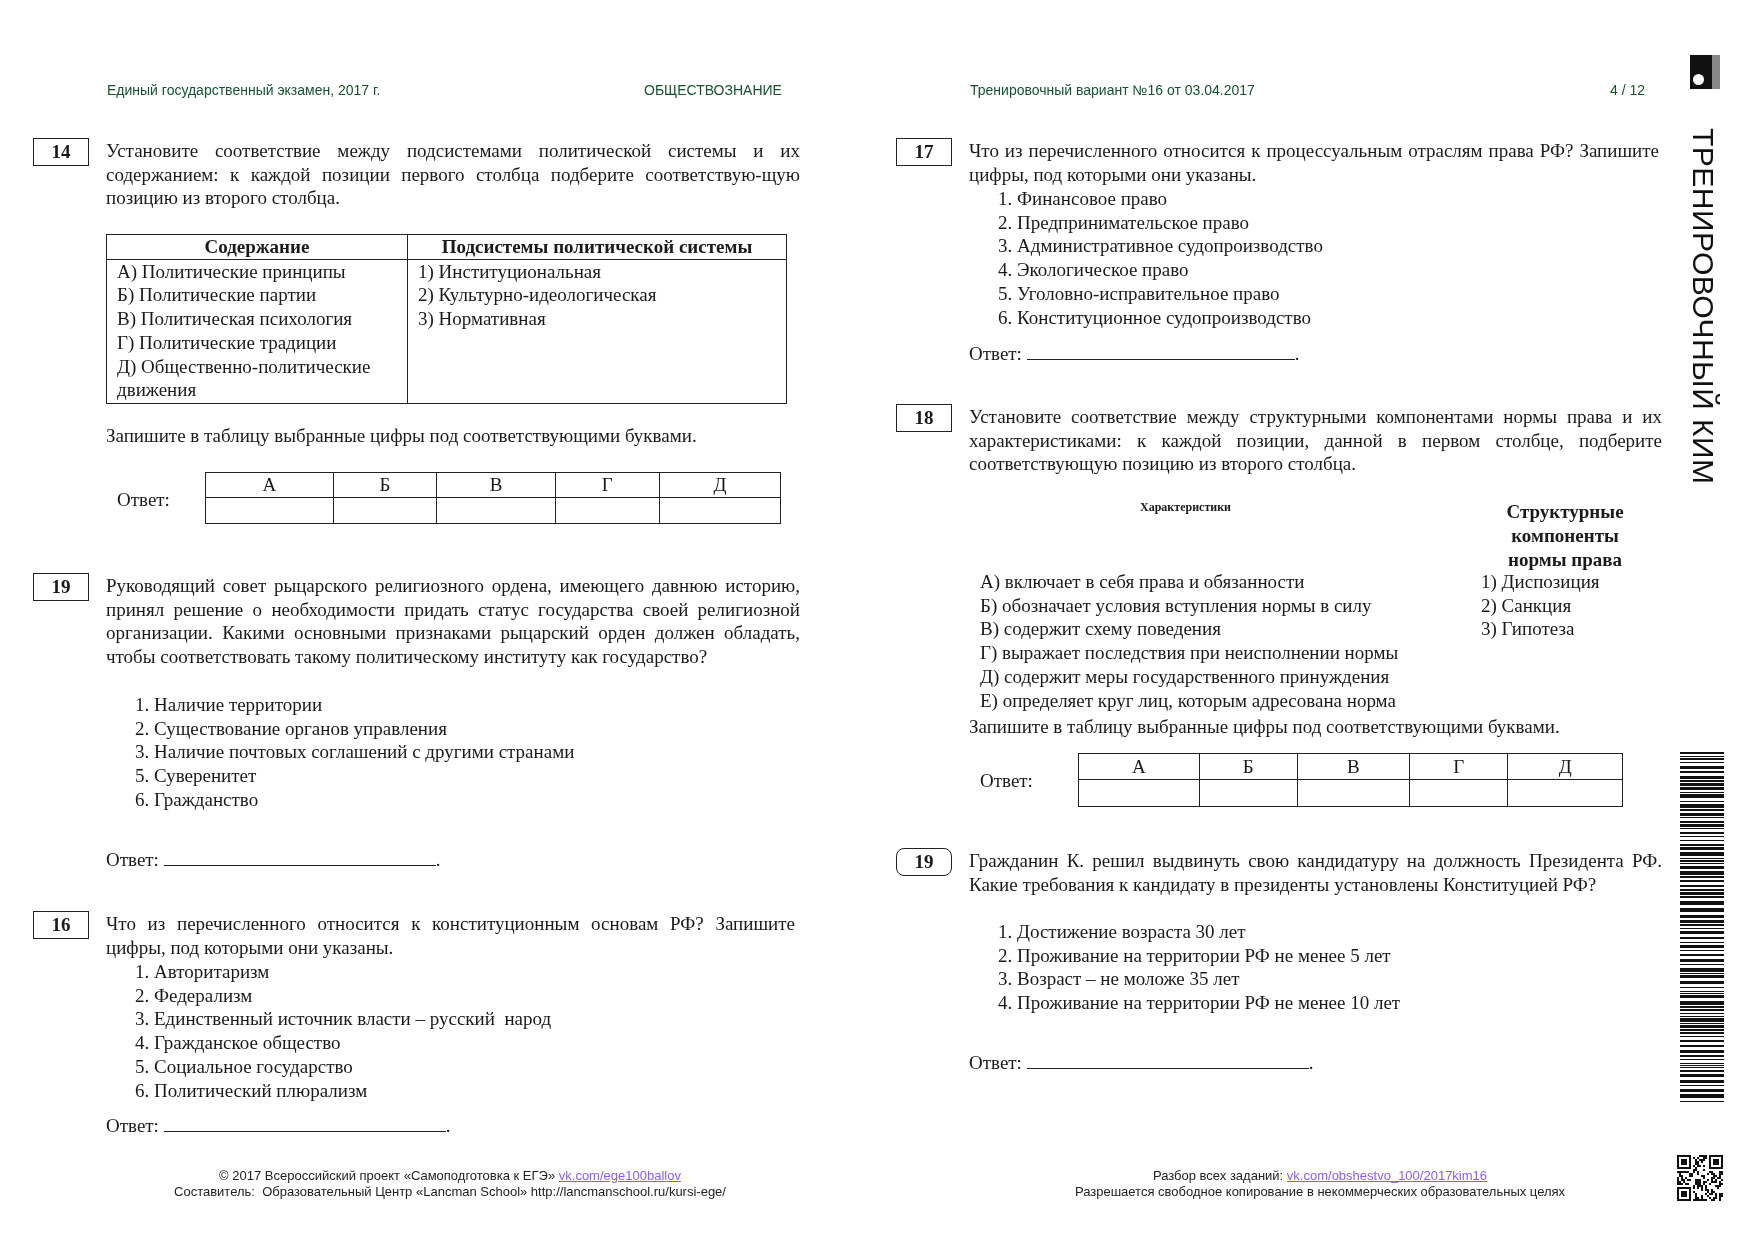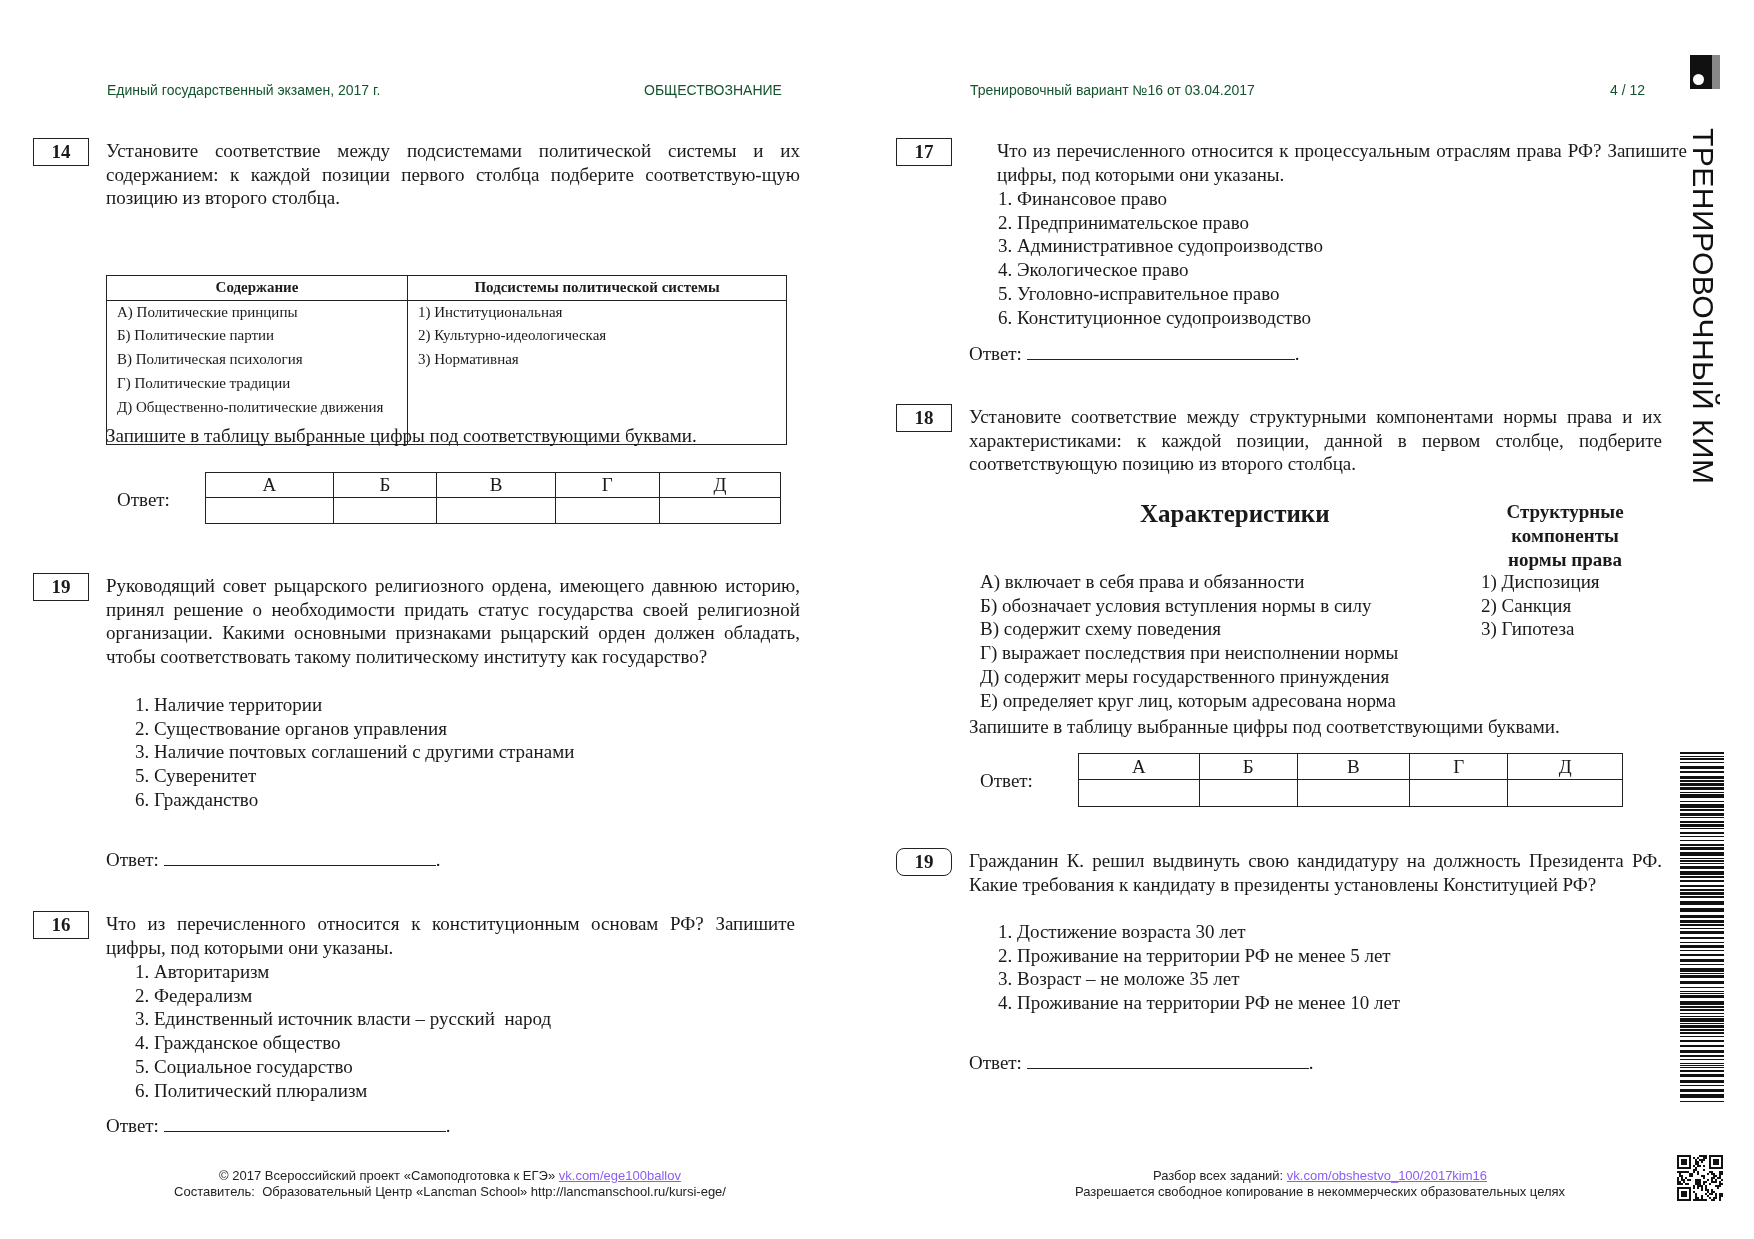--- a/index.html
+++ b/index.html
@@ -7,21 +7,21 @@
          font-family: "Liberation Serif", serif; }
   .abs { position: absolute; }
   .hdr { font-family: "Liberation Sans", sans-serif; font-size: 14px; top: 82px; color: #14532d; }
   .qnum { position: absolute; width: 54px; height: 26px; border: 1.5px solid #222; font-weight: bold;
           font-size: 19px; text-align: center; line-height: 26px; box-sizing: content-box; }
   .qtext { position: absolute; font-size: 19px; line-height: 23.7px; text-align: justify; }
   .list { position: absolute; font-size: 19px; line-height: 23.7px; }
   .list div { white-space: nowrap; }
   .ans { position: absolute; font-size: 19px; white-space: nowrap; }
   .ans .line { display: inline-block; border-bottom: 1px solid #222; height: 18px; vertical-align: baseline; }
-  table.t14 { position: absolute; border-collapse: collapse; font-size: 15px; line-height: 23.7px; margin-top: 41px; }
+  table.t14 { position: absolute; border-collapse: collapse; font-size: 19px; line-height: 23.7px; }
   table.t14 th { border: 1.5px solid #222; font-weight: bold; padding: 0 6px; text-align: center; }
   table.t14 td { border: 1.5px solid #222; vertical-align: top; padding: 0 10px; }
   table.grid { position: absolute; border-collapse: collapse; font-size: 19px; }
   table.grid td { border: 1.3px solid #222; text-align: center; padding: 0; }
   .foot { position: absolute; font-family: "Liberation Sans", sans-serif; font-size: 13px; text-align: center; line-height: 16px; color: #222; }
   .foot a { color: #8b5cf6; text-decoration: underline; }
   .vert { position: absolute; font-family: "Liberation Sans", sans-serif; font-size: 30px; letter-spacing: 0.5px;
           writing-mode: vertical-rl; color: #111; }
 </style>
 </head>
@@ -111,38 +111,38 @@
   <div>4. Гражданское общество</div>
   <div>5. Социальное государство</div>
   <div>6. Политический плюрализм</div>
 </div>
 <div class="ans" style="left:106px;top:1113px;">
   <span>Ответ:</span>
   <span class="line" style="width:282px;"></span><span>.</span>
 </div>
 
 <div class="qnum" style="left:896px;top:138px;">17</div>
-<div class="qtext" style="left:969px;top:139px;width:690px;margin-left:28px;">Что из перечисленного относится к процессуальным отраслям права РФ? Запишите цифры, под которыми они указаны.</div>
+<div class="qtext" style="left:969px;top:139px;width:690px;">Что из перечисленного относится к процессуальным отраслям права РФ? Запишите цифры, под которыми они указаны.</div>
 <div class="list" style="left:998px;top:187px;">
   <div>1. Финансовое право</div>
   <div>2. Предпринимательское право</div>
   <div>3. Административное судопроизводство</div>
   <div>4. Экологическое право</div>
   <div>5. Уголовно-исправительное право</div>
   <div>6. Конституционное судопроизводство</div>
 </div>
 <div class="ans" style="left:969px;top:341px;">
   <span>Ответ:</span>
   <span class="line" style="width:268px;"></span><span>.</span>
 </div>
 
 <div class="qnum" style="left:896px;top:404px;">18</div>
 <div class="qtext" style="left:969px;top:405px;width:693px;">Установите соответствие между структурными компонентами нормы права и их характеристиками: к каждой позиции, данной в первом столбце, подберите соответствующую позицию из второго столбца.</div>
 
-<div class="abs" style="left:1140px;top:500px;font-size:25px;font-weight:bold;">Характеристики</div>
+<div class="abs" style="left:1140px;top:500px;font-size:12px;font-weight:bold;">Характеристики</div>
 <div class="abs" style="left:1470px;top:500px;width:190px;font-size:19px;font-weight:bold;text-align:center;line-height:24px;">
   <div>Структурные</div>
   <div>компоненты</div>
   <div>нормы права</div>
 </div>
 
 <div class="list" style="left:980px;top:570px;">
   <div>А) включает в себя права и обязанности</div>
   <div>Б) обозначает условия вступления нормы в силу</div>
   <div>В) содержит схему поведения</div>

